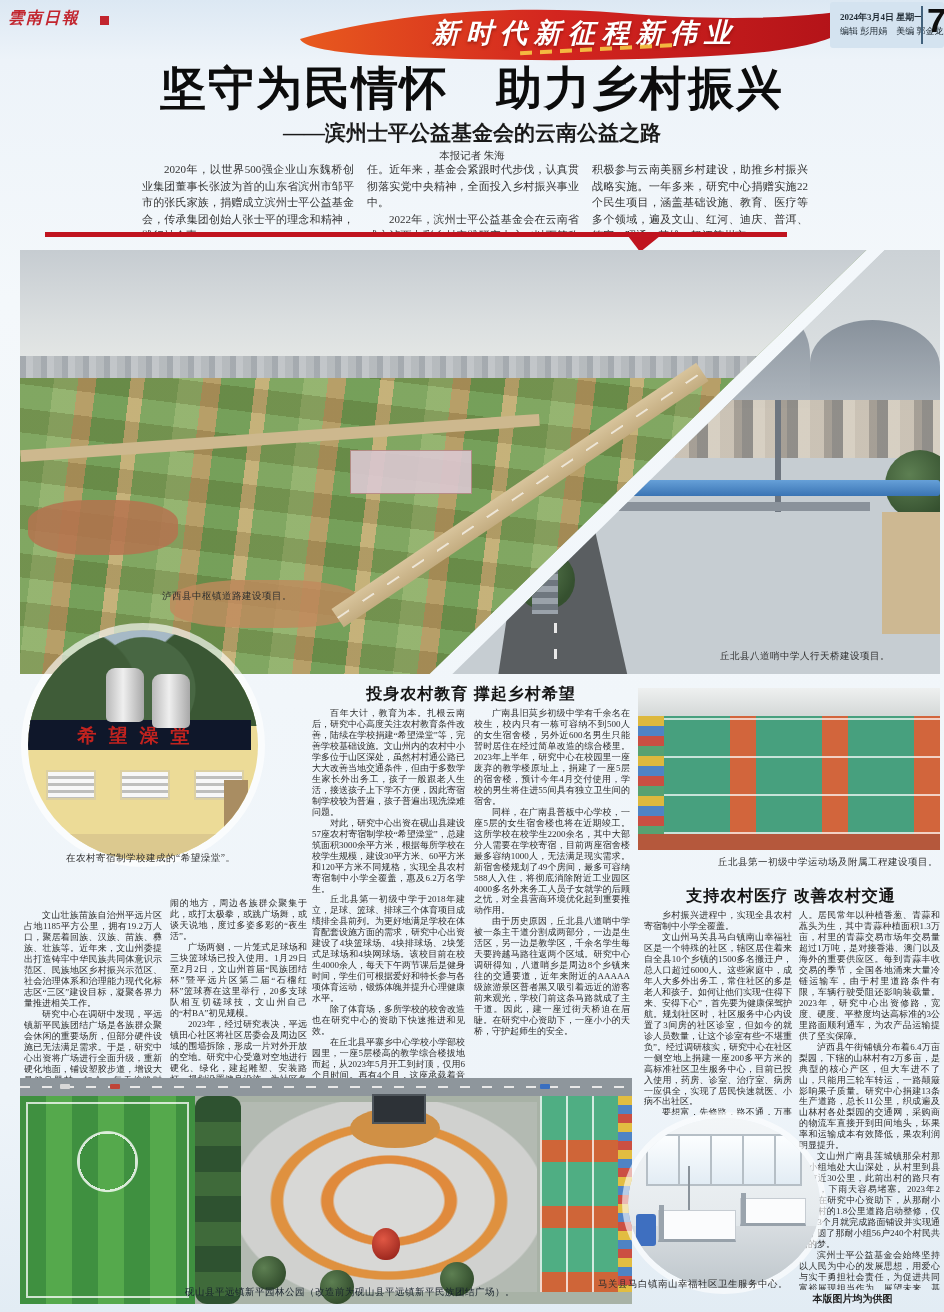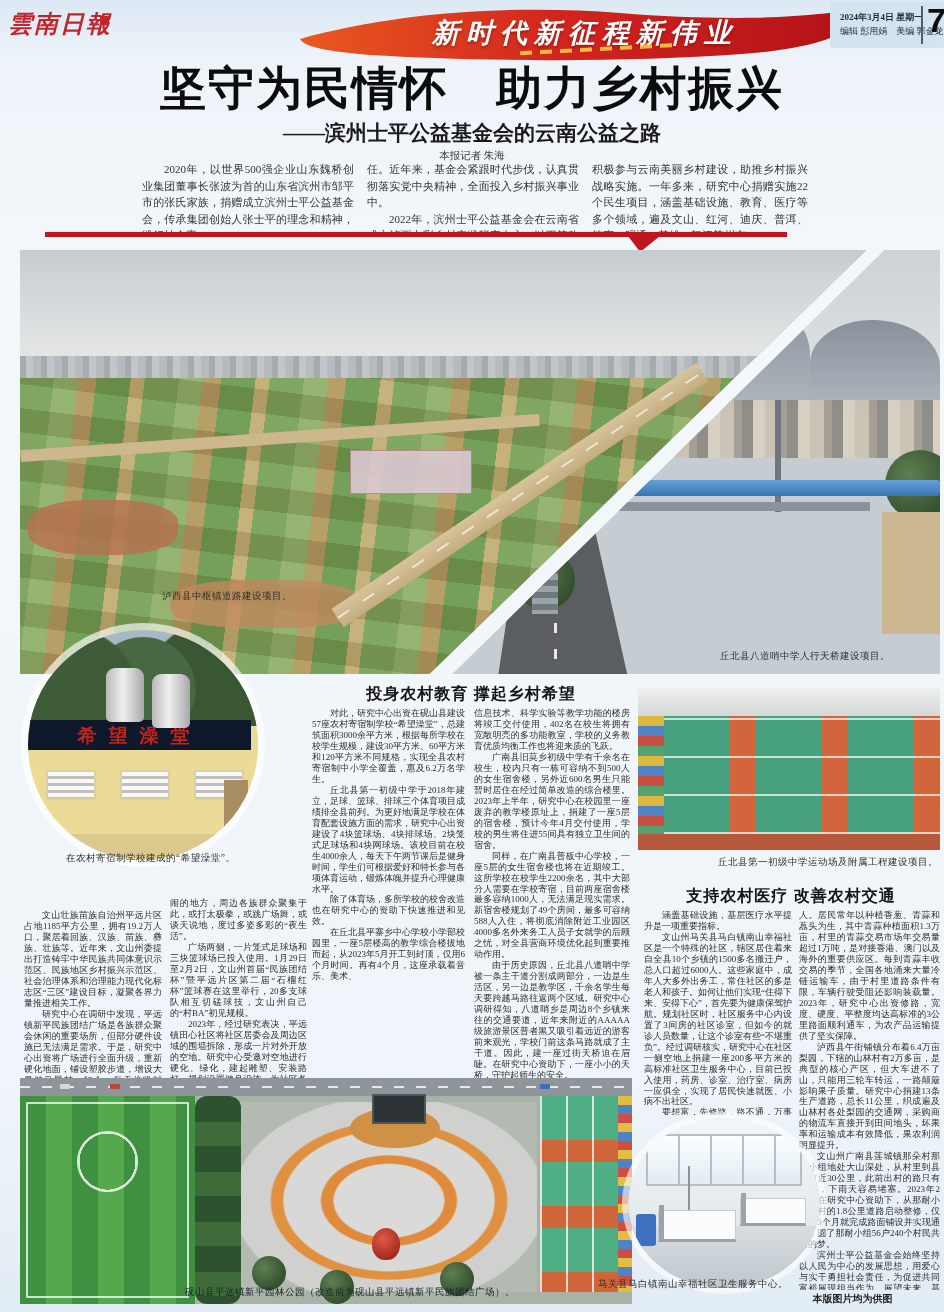--- a/index.html
+++ b/index.html
@@ -1,21 +1,21 @@
 <!DOCTYPE html>
 <html><head>
 <meta charset="utf-8">
 <style>
   html,body{margin:0;padding:0;background:#cfdde9;}
   #page{position:relative;width:944px;height:1312px;margin:0 auto;overflow:hidden;
     background:linear-gradient(180deg,#dce8f3 0px,#edf3f9 60px,#f4f8fb 300px,#eef4f9 1100px,#e2ecf4 1312px);
     font-family:"Liberation Serif","DejaVu Serif",serif;color:#2b2b2b;}
   .abs{position:absolute;}
   
-  .logo{left:8px;top:8px;font-size:24px;font-weight:bold;font-style:italic;color:#c2252e;letter-spacing:2px;}
+  .logo{left:8px;top:8px;font-size:16px;font-weight:bold;font-style:italic;color:#c2252e;letter-spacing:2px;}
   .seal{left:100px;top:16px;width:9px;height:9px;background:#c2252e;}
   .ribbon{left:290px;top:3px;width:590px;height:58px;}
   .banner-text{left:290px;top:15px;width:590px;text-align:center;font-size:27px;font-weight:900;font-style:italic;
     color:#fff;letter-spacing:7px;text-shadow:0 2px 3px rgba(110,15,8,.55);font-family:"Liberation Sans","DejaVu Sans",sans-serif;}
   .flourish{left:520px;top:47px;width:160px;height:4px;transform:rotate(-3deg);
     background:repeating-linear-gradient(90deg,rgba(250,210,70,.85) 0 12px,transparent 12px 20px);}
   .datechip{left:830px;top:2px;width:114px;height:46px;background:#d4e3f0;border-radius:3px;}
   .date1{left:840px;top:11px;font-size:9px;font-weight:bold;color:#1f2a33;}
   .date2{left:840px;top:25px;font-size:9px;color:#1f2a33;}
   .pgdiv{left:921px;top:6px;width:2px;height:38px;background:#41617c;}
@@ -239,45 +239,45 @@
       <p>研究中心在调研中发现，平远镇新平民族团结广场是各族群众聚会休闲的重要场所，但部分硬件设施已无法满足需求。于是，研究中心出资将广场进行全面升级，重新硬化地面，铺设塑胶步道，增设大量健身器材。如今，每天傍晚时分，广场都是平远镇最热</p>
     </div>
   <div class="col eth2">
       <p class="cont">闹的地方，周边各族群众聚集于此，或打太极拳，或跳广场舞，或谈天说地，度过多姿多彩的“夜生活”。</p>
       <p>广场两侧，一片笼式足球场和三块篮球场已投入使用。1月29日至2月2日，文山州首届“民族团结杯”暨平远片区第二届“石榴红杯”篮球赛在这里举行，20多支球队相互切磋球技，文山州自己的“村BA”初见规模。</p>
       <p>2023年，经过研究表决，平远镇田心社区将社区居委会及周边区域的围墙拆除，形成一片对外开放的空地。研究中心受邀对空地进行硬化、绿化，建起雕塑、安装路灯，规划设置健身设施，为社区各族群众提供交往交流交融的空间。</p>
     </div>
 
   <div class="abs sec-head edu-h">投身农村教育 撑起乡村希望</div>
   <div class="col edu1">
+      <p>百年大计，教育为本。扎根云南后，研究中心高度关注农村教育条件改善，陆续在学校捐建“希望澡堂”等，完善学校基础设施。文山州内的农村中小学多位于山区深处，虽然村村通公路已大大改善当地交通条件，但由于多数学生家长外出务工，孩子一般跟老人生活，接送孩子上下学不方便，因此寄宿制学校较为普遍，孩子普遍出现洗澡难问题。</p>
       <p>对此，研究中心出资在砚山县建设57座农村寄宿制学校“希望澡堂”，总建筑面积3000余平方米，根据每所学校在校学生规模，建设30平方米、60平方米和120平方米不同规格，实现全县农村寄宿制中小学全覆盖，惠及6.2万名学生。</p>
       <p>丘北县第一初级中学于2018年建立，足球、篮球、排球三个体育项目成绩排全县前列。为更好地满足学校在体育配套设施方面的需求，研究中心出资建设了4块篮球场、4块排球场、2块笼式足球场和4块网球场。该校目前在校生4000余人，每天下午两节课后是健身时间，学生们可根据爱好和特长参与各项体育运动，锻炼体魄并提升心理健康水平。</p>
       <p>除了体育场，多所学校的校舍改造也在研究中心的资助下快速推进和见效。</p>
       <p>在丘北县平寨乡中心学校小学部校园里，一座5层楼高的教学综合楼拔地而起，从2023年5月开工到封顶，仅用6个月时间。再有4个月，这座承载着音乐、美术、</p>
     </div>
   <div class="col edu2">
-      <p class="cont">信息技术、科学实验等教学功能的楼房将竣工交付使用，402名在校生将拥有宽敞明亮的多功能教室，学校的义务教育优质均衡工作也将迎来质的飞跃。</p>
       <p>广南县旧莫乡初级中学有千余名在校生，校内只有一栋可容纳不到500人的女生宿舍楼，另外近600名男生只能暂时居住在经过简单改造的综合楼里。2023年上半年，研究中心在校园里一座废弃的教学楼原址上，捐建了一座5层的宿舍楼，预计今年4月交付使用，学校的男生将住进55间具有独立卫生间的宿舍。</p>
       <p>同样，在广南县普板中心学校，一座5层的女生宿舍楼也将在近期竣工。这所学校在校学生2200余名，其中大部分人需要在学校寄宿，目前两座宿舍楼最多容纳1000人，无法满足现实需求。新宿舍楼规划了49个房间，最多可容纳588人入住，将彻底消除附近工业园区4000多名外来务工人员子女就学的后顾之忧，对全县营商环境优化起到重要推动作用。</p>
       <p>由于历史原因，丘北县八道哨中学被一条主干道分割成两部分，一边是生活区，另一边是教学区，千余名学生每天要跨越马路往返两个区域。研究中心调研得知，八道哨乡是周边8个乡镇来往的交通要道，近年来附近的AAAAA级旅游景区普者黑又吸引着远近的游客前来观光，学校门前这条马路就成了主干道。因此，建一座过街天桥迫在眉睫。在研究中心资助下，一座小小的天桥，守护起师生的安全。</p>
     </div>
 
   <div class="abs courtsph">
     <div class="canopy"></div>
     <div class="stands2"></div>
     <div class="courtarea">
         <div class="lines"></div>
       </div>
     <div class="track"></div>
   </div>
   <div class="abs photo-cap cap-right" style="left:638px;top:856px;width:300px;">丘北县第一初级中学运动场及附属工程建设项目。</div>
 
   <div class="abs sec-head med-h">支持农村医疗 改善农村交通</div>
   <div class="col med1">
-      <p>涵盖基础设施，基层医疗水平提升是一项重要指标。</p>
+      <p>乡村振兴进程中，实现全县农村寄宿制中小学全覆盖。</p>
       <p>文山州马关县马白镇南山幸福社区是一个特殊的社区，辖区居住着来自全县10个乡镇的1500多名搬迁户，总人口超过6000人。这些家庭中，成年人大多外出务工，常住社区的多是老人和孩子。如何让他们实现“住得下来、安得下心”，首先要为健康保驾护航。规划社区时，社区服务中心内设置了3间房的社区诊室，但如今的就诊人员数量，让这个诊室有些“不堪重负”。经过调研核实，研究中心在社区一侧空地上捐建一座200多平方米的高标准社区卫生服务中心，目前已投入使用，药房、诊室、治疗室、病房一应俱全，实现了居民快速就医、小病不出社区。</p>
       <p>要想富，先修路，路不通，万事空。</p>
     </div>
   <div class="col med2">
       <p class="cont">人。居民常年以种植香葱、青蒜和藠头为生，其中青蒜种植面积1.3万亩，村里的青蒜交易市场年交易量超过1万吨，是对接香港、澳门以及海外的重要供应区。每到青蒜丰收交易的季节，全国各地涌来大量冷链运输车，由于村里道路条件有限，车辆行驶受阻还影响装载量。2023年，研究中心出资修路，宽度、硬度、平整度均达高标准的3公里路面顺利通车，为农产品运输提供了坚实保障。</p>
       <p>泸西县午街铺镇分布着6.4万亩梨园，下辖的山林村有2万多亩，是典型的核心产区，但大车进不了山，只能用三轮车转运，一路颠簸影响果子质量。研究中心捐建13条生产道路，总长11公里，织成遍及山林村各处梨园的交通网，采购商的物流车直接开到田间地头，坏果率和运输成本有效降低，果农利润明显提升。</p>
       <p>文山州广南县莲城镇那朵村那耐小组地处大山深处，从村里到县城有近30公里，此前出村的路只有一条，下雨天容易堵塞。2023年2月，在研究中心资助下，从那耐小组出村的1.8公里道路启动整修，仅用时3个月就完成路面铺设并实现通车，圆了那耐小组56户240个村民共同的梦。</p>
       <p>滨州士平公益基金会始终坚持以人民为中心的发展思想，用爱心与实干勇担社会责任，为促进共同富裕展现担当作为。展望未来，基金会将一如既往积极投身云南民生公益事业，在当地党委、政府引领下携手共进，推动乡村振兴，为书写中国式现代化云南实践新篇章不断贡献力量。</p>
     </div>
 

